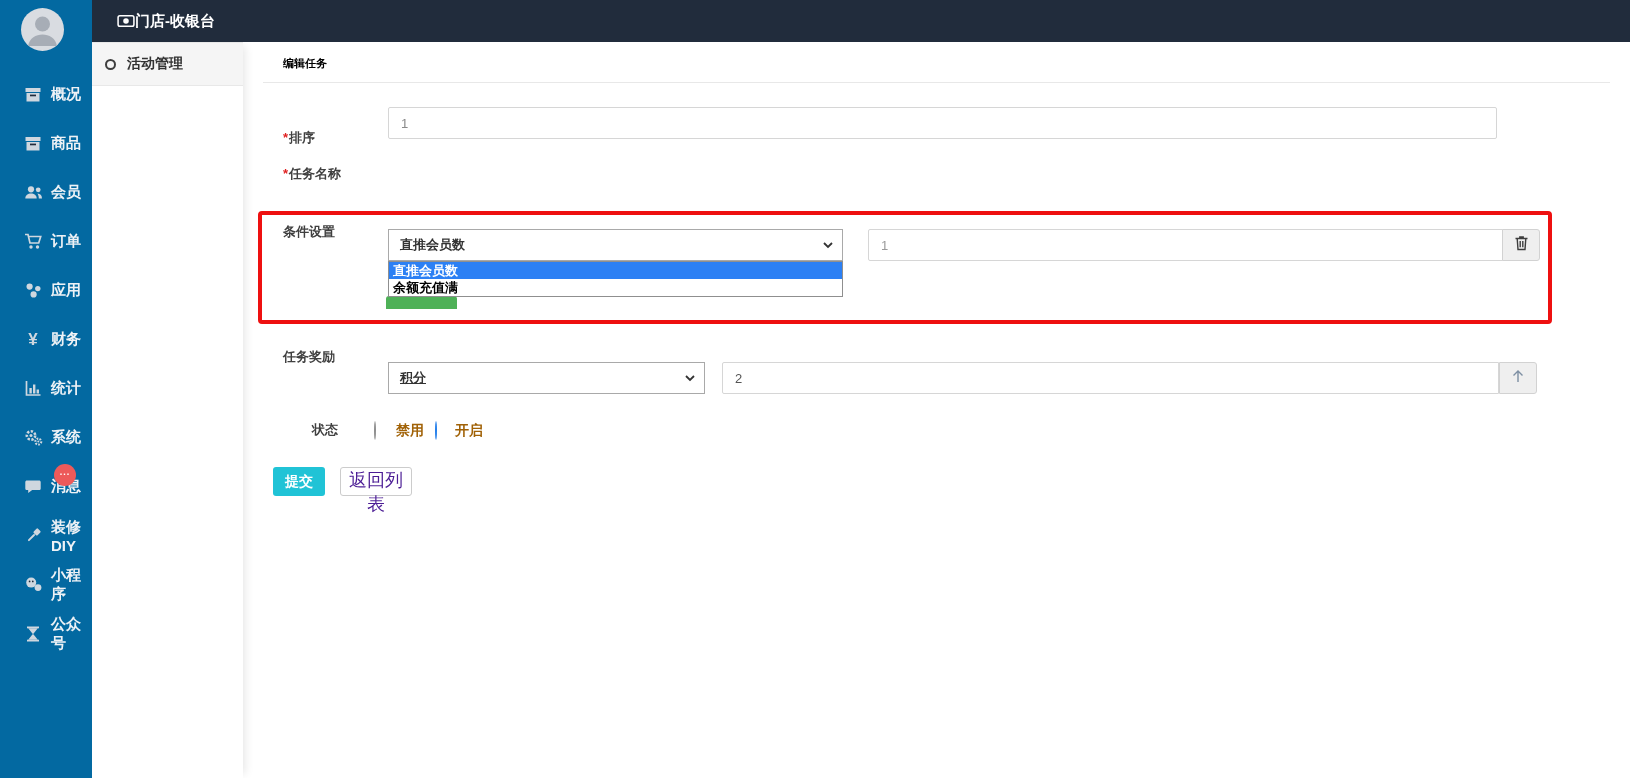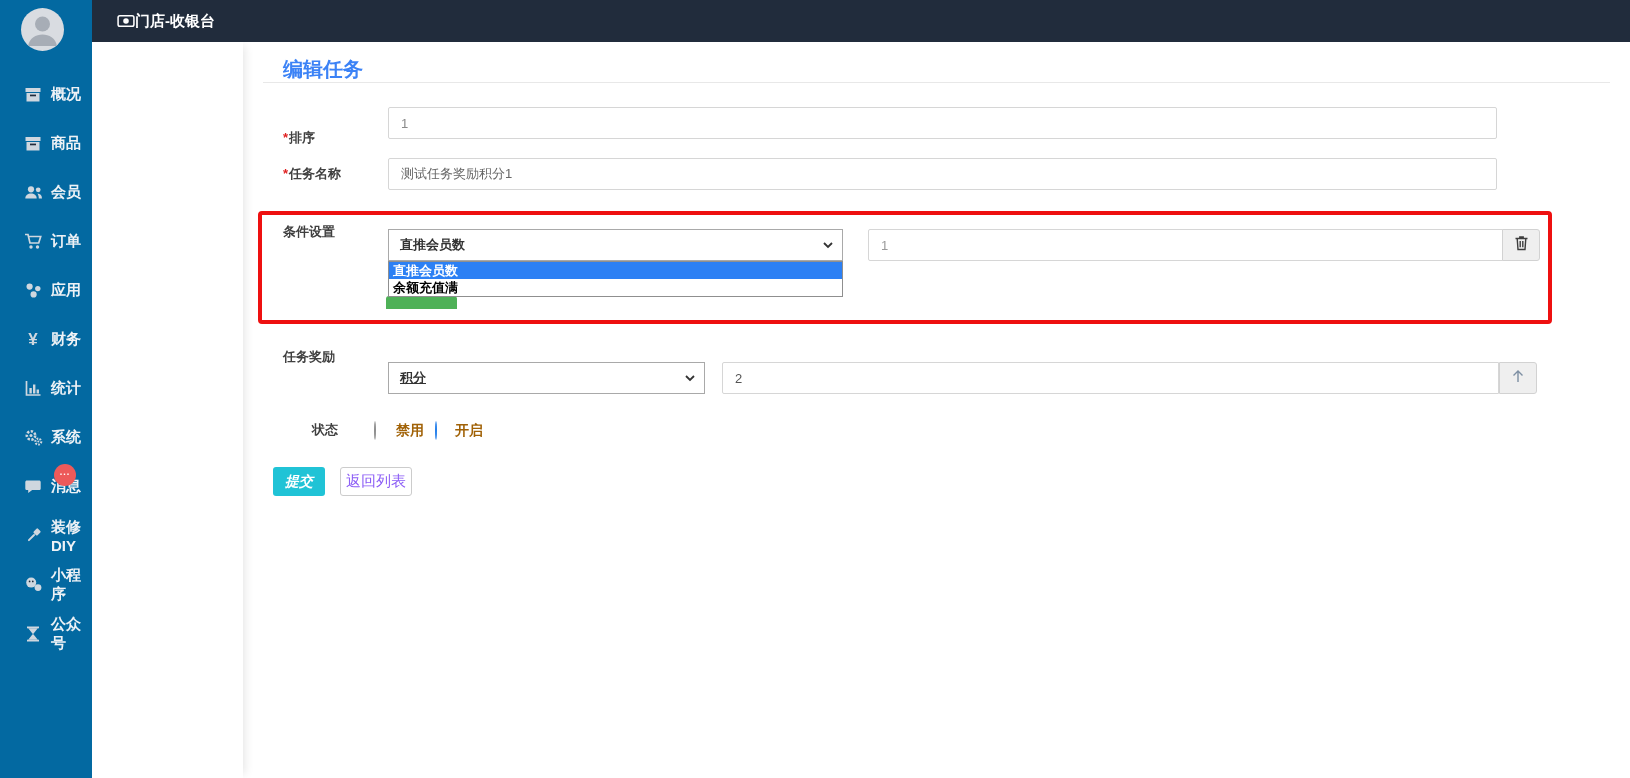--- a/index.html
+++ b/index.html
@@ -26,21 +26,21 @@
 
   
   .submenu { left:92px; top:42px; width:151px; height:736px; background:#fff; z-index:2;
     box-shadow:6px 0 9px -4px rgba(0,0,0,.10); }
   .sub-item { height:42px; display:flex; align-items:center; gap:11px; padding-left:13px;
     font-size:14px; font-weight:700; color:#333; cursor:pointer; }
   .sub-item.active { background:#f5f5f5; border-top:1px solid #e8e8e8; border-bottom:1px solid #e8e8e8; height:44px; }
   .o-circle { width:11px; height:11px; border:2px solid #3e3e3e; border-radius:50%; flex:0 0 11px; }
 
   
-  .hdr-title { left:283px; top:56px; font-size:20px; font-weight:700; color:#3b82f6; }
+  .hdr-title { left:283px; top:56px; font-size:11px; font-weight:700; color:#000000; }
   .hdr-line { left:263px; top:82px; width:1347px; height:1px; background:#e8e8e8; }
   .lbl { left:283px; height:32px; line-height:32px; font-size:13px; font-weight:700; color:#404040; }
   .req { color:#e02020; margin-right:1px; }
   .inp { border:1px solid #d6d6d6; border-radius:2px; background:#fff; padding:0 12px;
     font-size:13px; outline:none; font-family:inherit; }
   .sel { border:1px solid #a9a9a9; background:#fff; display:flex; align-items:center;
     padding:0 11px; font-size:13px; color:#333; font-weight:600; cursor:pointer; }
   .sel .chev { position:absolute; right:8px; top:9px; }
   .addon { background:#efefef; border:1px solid #d2d2d2; border-radius:0 3px 3px 0;
     display:flex; align-items:center; justify-content:center; cursor:pointer; }
@@ -52,22 +52,22 @@
   .redbox { border:4px solid #ee1010; border-radius:4px; pointer-events:none; z-index:8; }
 
   .radio { width:16px; height:16px; border:1px solid #8f8f8f; border-radius:50%; background:#fff;
     cursor:pointer; position:relative; }
   .radio.checked { border-color:#2680eb; }
   .radio.checked::after { content:''; position:absolute; inset:3px; border-radius:50%; background:#2680eb; }
   .radio-lbl { height:32px; line-height:32px; font-size:14px; color:#a16207; font-weight:600; }
 
   .btn-submit { background:#20c3d6; color:#fff; border:none; border-radius:3px; font-size:14px;
     font-weight:600; cursor:pointer; font-family:inherit; }
-  .btn-back { background:#fff; color:#8b5cf6; border:1px solid #ccc; border-radius:3px;
-    font-size:15px; cursor:pointer; font-family:inherit; }
+  .btn-back { background:#fff; color:#4c1d95; border:1px solid #ccc; border-radius:3px;
+    font-size:18px; cursor:pointer; font-family:inherit; }
 </style>
 </head>
 <body>
 
 <div class="page">
 
   
   <div class="abs topbar"></div>
   <div class="abs app-title">
     <span class="ic" style="width:18px;height:18px;display:flex;">
@@ -217,33 +217,36 @@
             </svg>
           </span>
         <span>公众号</span>
       </div>
 
     </div>
   </div>
 
   
   <div class="abs submenu">
+    <div class="sub-item active">
+      <span class="o-circle"></span>
+      <span>活动管理</span>
+    </div>
   </div>
 
   
   <div class="abs hdr-title">编辑任务</div>
   <div class="abs hdr-line"></div>
 
   
   <div class="abs lbl" style="top:122px;text-align:right;"><span class="req">*</span><span>排序</span></div>
   <input class="abs inp" style="left: 388px; top: 107px; width: 1109px; height: 32px; color: rgb(138, 138, 138);" value="1">
 
   
   <div class="abs lbl" style="top:158px;"><span class="req">*</span><span>任务名称</span></div>
-  <input class="abs inp" style="left: 388px; top: 158px; width: 1109px; height: 32px; color: rgb(102, 102, 102);" value="测试任务奖励积分1">
 
   
   <div class="abs redbox" style="left:258px; top:211px; width:1294px; height:113px;"></div>
 
   
   <div class="abs lbl" style="top:216px;">条件设置</div>
   <div class="abs sel" style="left:388px; top:229px; width:455px; height:32px;">
     <span>直推会员数</span>
     <span class="chev"><svg width="12" height="12" viewBox="0 0 12 12">
           <path d="M2 4l4 4 4-4" fill="none" stroke="#333" stroke-width="1.8"></path>
@@ -282,16 +285,16 @@
   </div>
 
   
   <div class="abs lbl" style="top:414px;margin-left:29px;">状态</div>
   <span class="abs radio" style="left:374px; top:422px;"></span>
   <span class="abs radio-lbl" style="left:396px; top:414px;">禁用</span>
   <span class="abs radio checked" style="left:433px; top:422px;"></span>
   <span class="abs radio-lbl" style="left:455px; top:414px;">开启</span>
 
   
-  <button class="abs btn-submit" style="left:273px; top:467px; width:52px; height:29px;font-style:italic;">提交</button>
+  <button class="abs btn-submit" style="left:273px; top:467px; width:52px; height:29px;">提交</button>
   <button class="abs btn-back" style="left:340px; top:467px; width:72px; height:29px;">返回列表</button>
 
 </div>
 
 </body></html>

